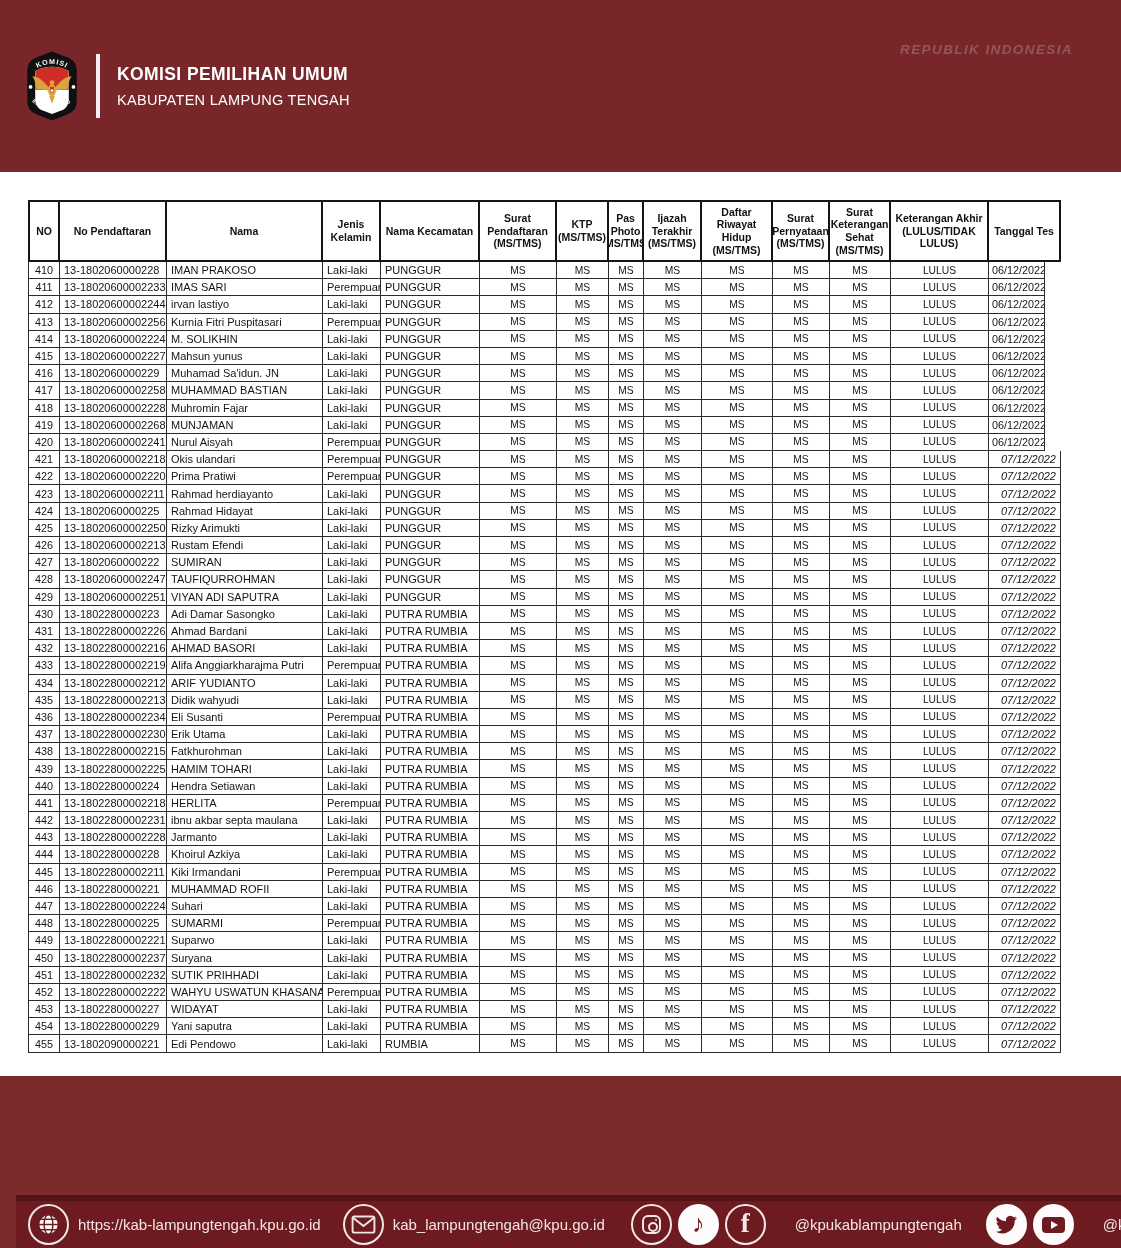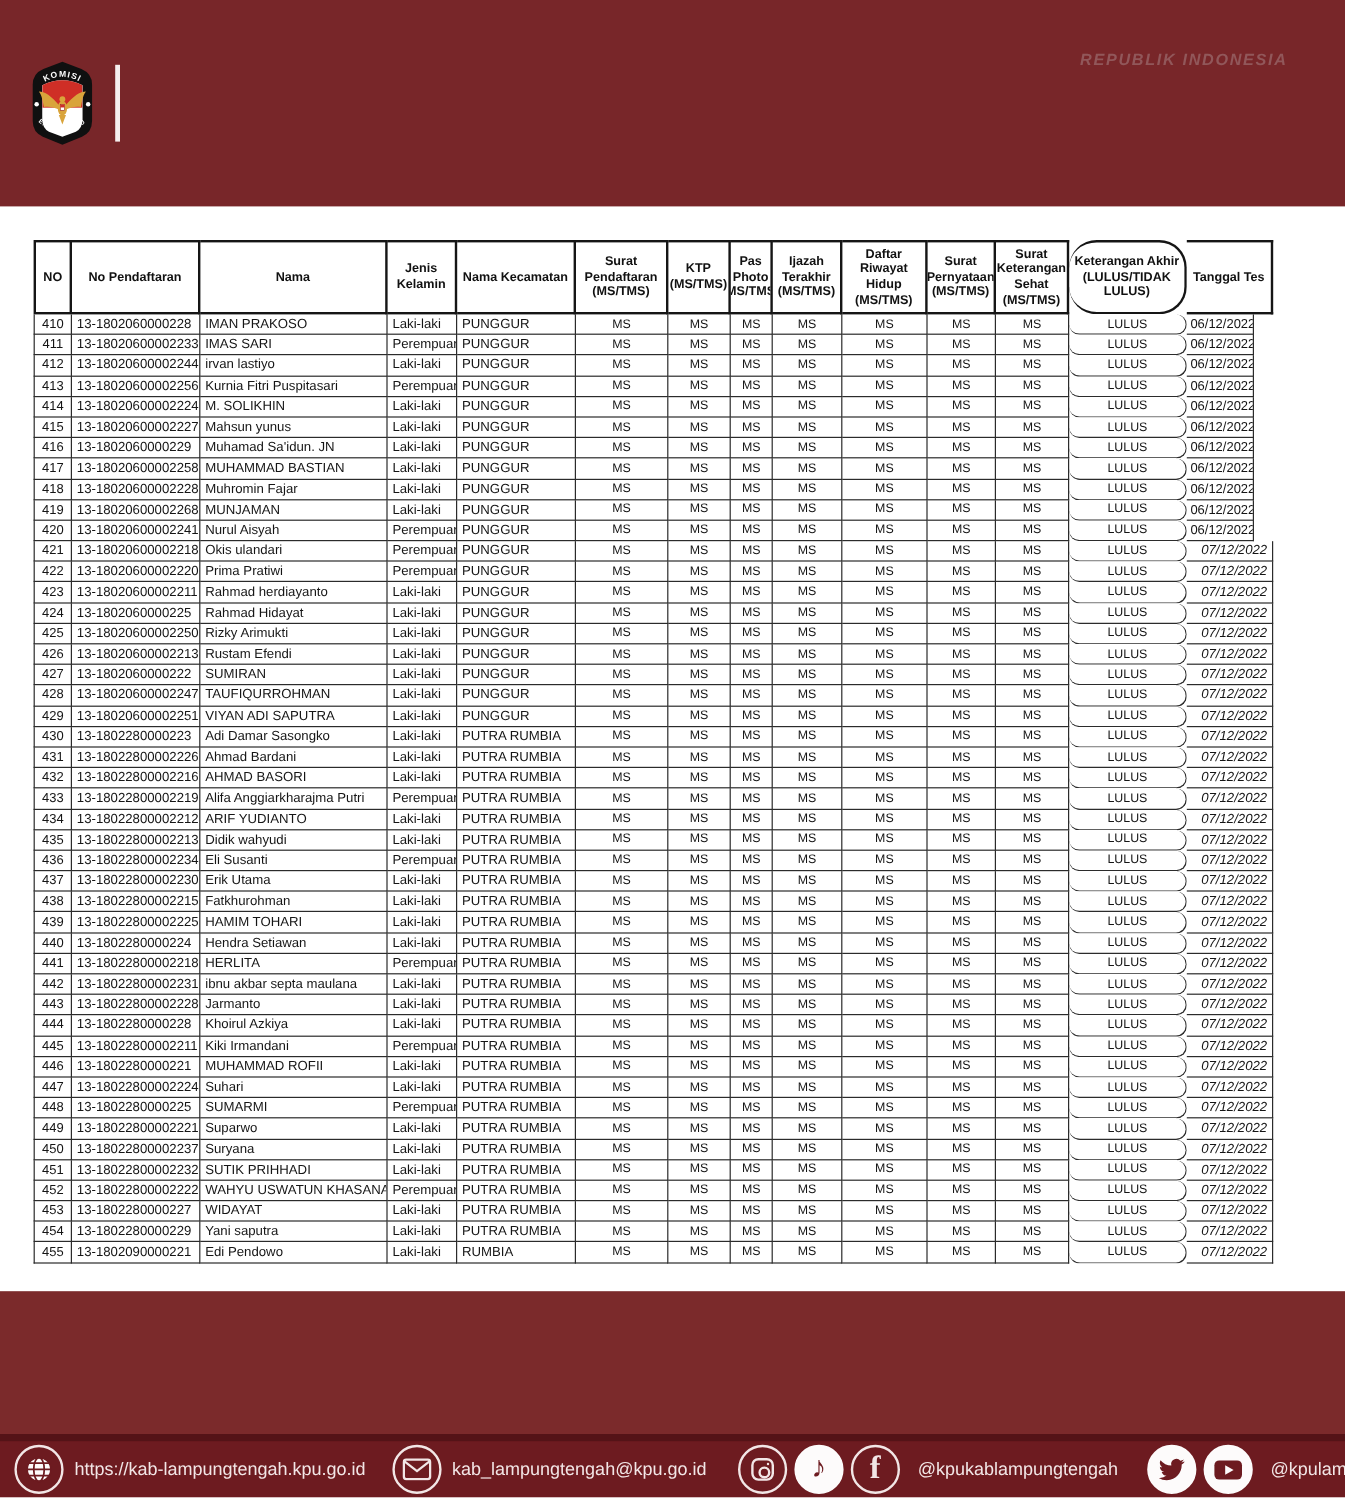--- a/index.html
+++ b/index.html
@@ -53,36 +53,36 @@
   .col-name { width:156px; }
   .col-gender { width:58px; }
   .col-district { width:99px; }
   .col-d1 { width:77px; }
   .col-d2 { width:52px; }
   .col-d3 { width:35px; }
   .col-d4 { width:58px; }
   .col-d5 { width:71px; }
   .col-d6 { width:57px; }
   .col-d7 { width:61px; }
-  .col-result { width:98px;border-radius:23px; }
+  .col-result { width:98px; }
   .col-date { width:72px; }
   .tr.grp-a .col-date { width:56px; justify-content:flex-start; padding-left:3px; font-size:10.8px; }
   .tr.grp-b .col-date { justify-content:flex-end; padding-right:4px; font-size:11px;font-style:italic; }
 
   
   .bottom-block { position:absolute; top:1076px; left:0; right:0; bottom:0; background:#7b2a2b; }
   .footer-bar {
-    position:absolute; left:0; right:0; bottom:0; height:53px;
+    position:absolute; left:16px; right:0; bottom:0; height:53px;
     background:#6d1b20; border-top:6px solid #541317;
     display:flex; align-items:center; padding-left:12px;
     color:#f2e6e6; font-size:15px; white-space:nowrap;
   }
   .contact { display:flex; align-items:center; gap:9px; }
   .socials { display:flex; align-items:center; gap:6px; }
-  .handle { margin-left:9px; }
+  .handle { margin-left:23px; }
   .cicon {
     width:41px; height:41px; border-radius:50%;
     border:2.5px solid #f2e6e6;
     display:flex; align-items:center; justify-content:center;
     flex:0 0 auto; position:relative;
   }
   .cicon.filled { background:#fdfbfb; border-color:#fdfbfb; }
   .gap-site { margin-right:22px; }
   .gap-mail { margin-right:26px; }
   .gap-h1 { margin-right:24px; }
@@ -124,20 +124,24 @@
         <rect x="28.1" y="39.2" width="3.8" height="2.6" fill="#cf2e26"></rect>
         <text font-family="Liberation Sans, sans-serif" font-size="7.6" font-weight="bold" fill="#ffffff" letter-spacing="1">
           <textPath href="#topArc" startOffset="50%" text-anchor="middle">KOMISI</textPath>
         </text>
         <text font-family="Liberation Sans, sans-serif" font-size="5.4" font-weight="bold" fill="#ffffff" letter-spacing="0.6">
           <textPath href="#botArc" startOffset="50%" text-anchor="middle">PEMILIHAN UMUM</textPath>
         </text>
       </svg>
     </div>
     <div class="v-divider"></div>
+    <div class="brand-lines">
+      <div class="org-name">KOMISI PEMILIHAN UMUM</div>
+      <div class="region-name">KABUPATEN LAMPUNG TENGAH</div>
+    </div>
     <div class="watermark">
       <div class="wm-sub">REPUBLIK INDONESIA</div>
     </div>
   </header>
 
   <main class="table-area">
     <div class="thead" id="thead">
         <div class="th col-no">NO</div>
         <div class="th col-reg">No Pendaftaran</div>
         <div class="th col-name">Nama</div>

